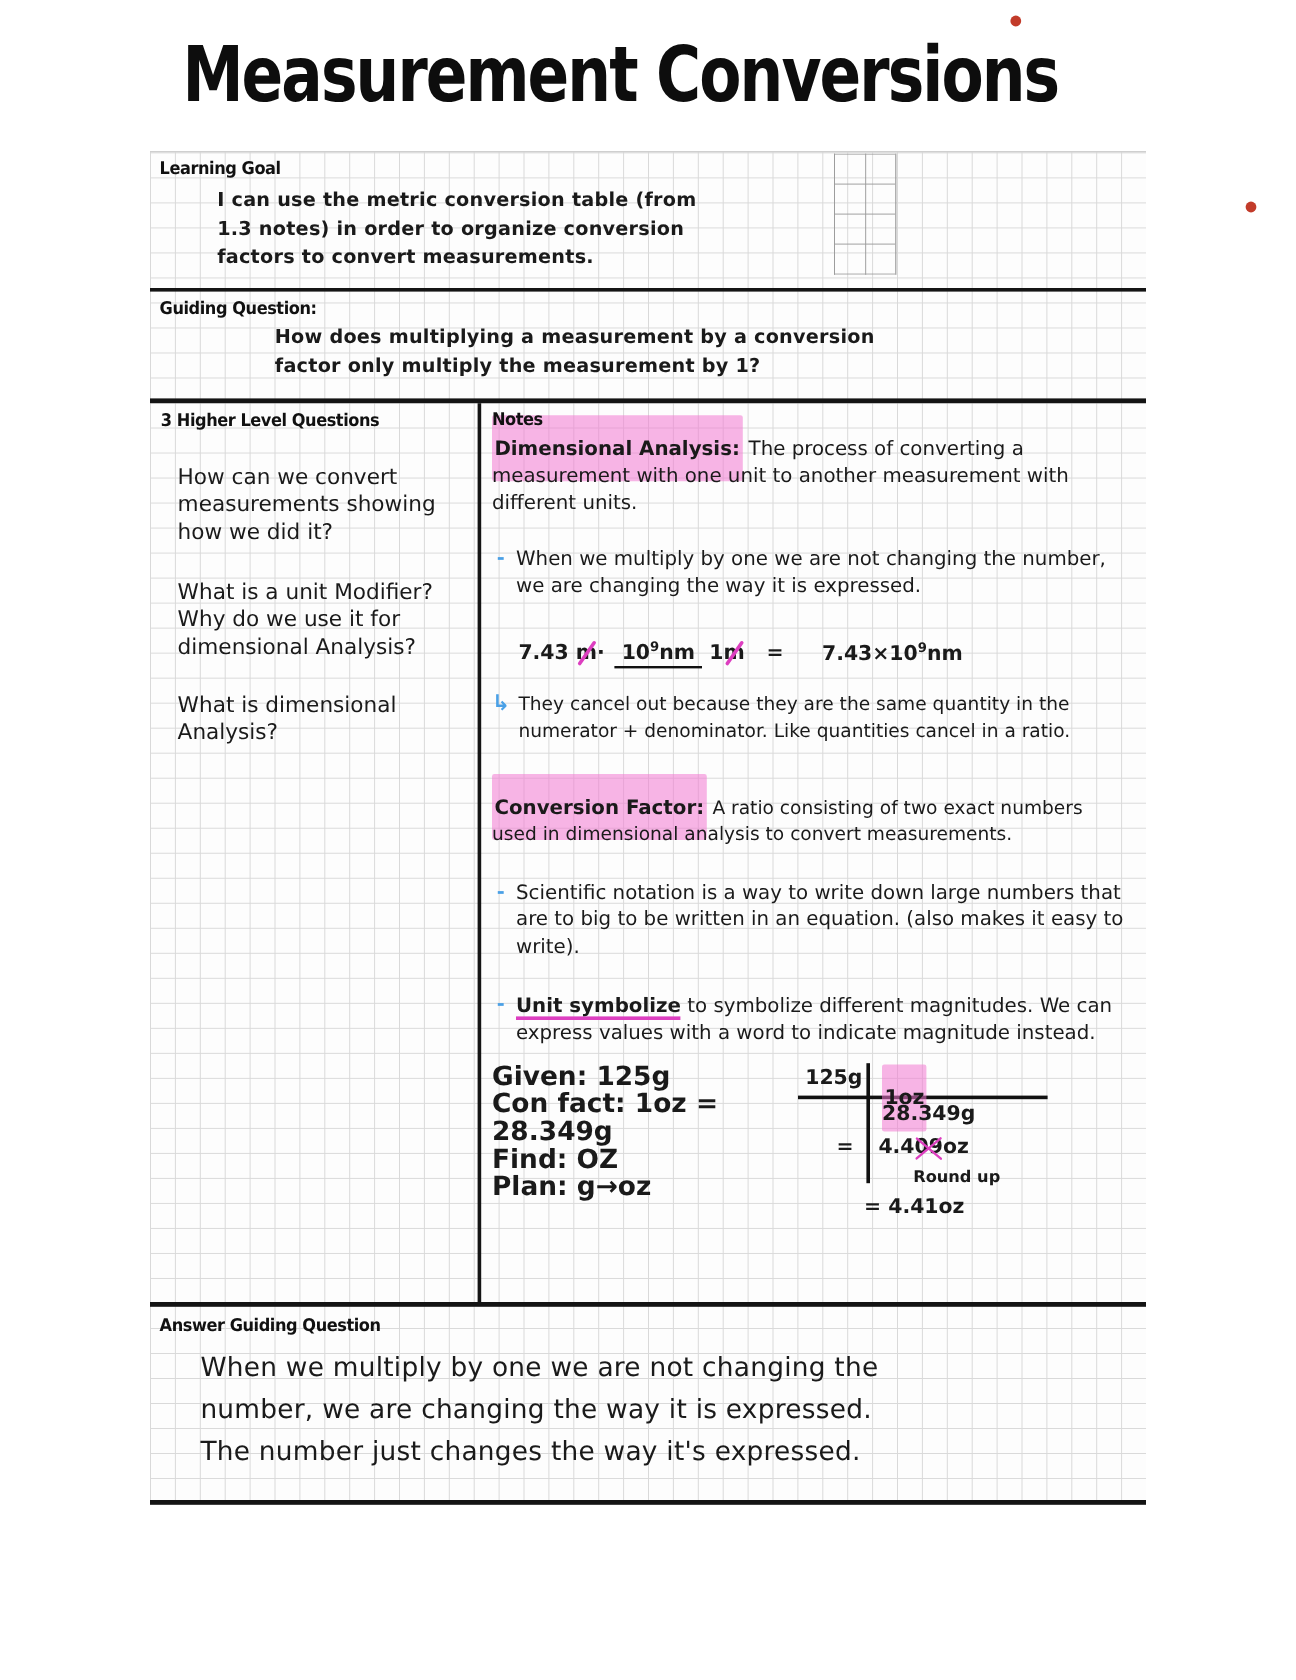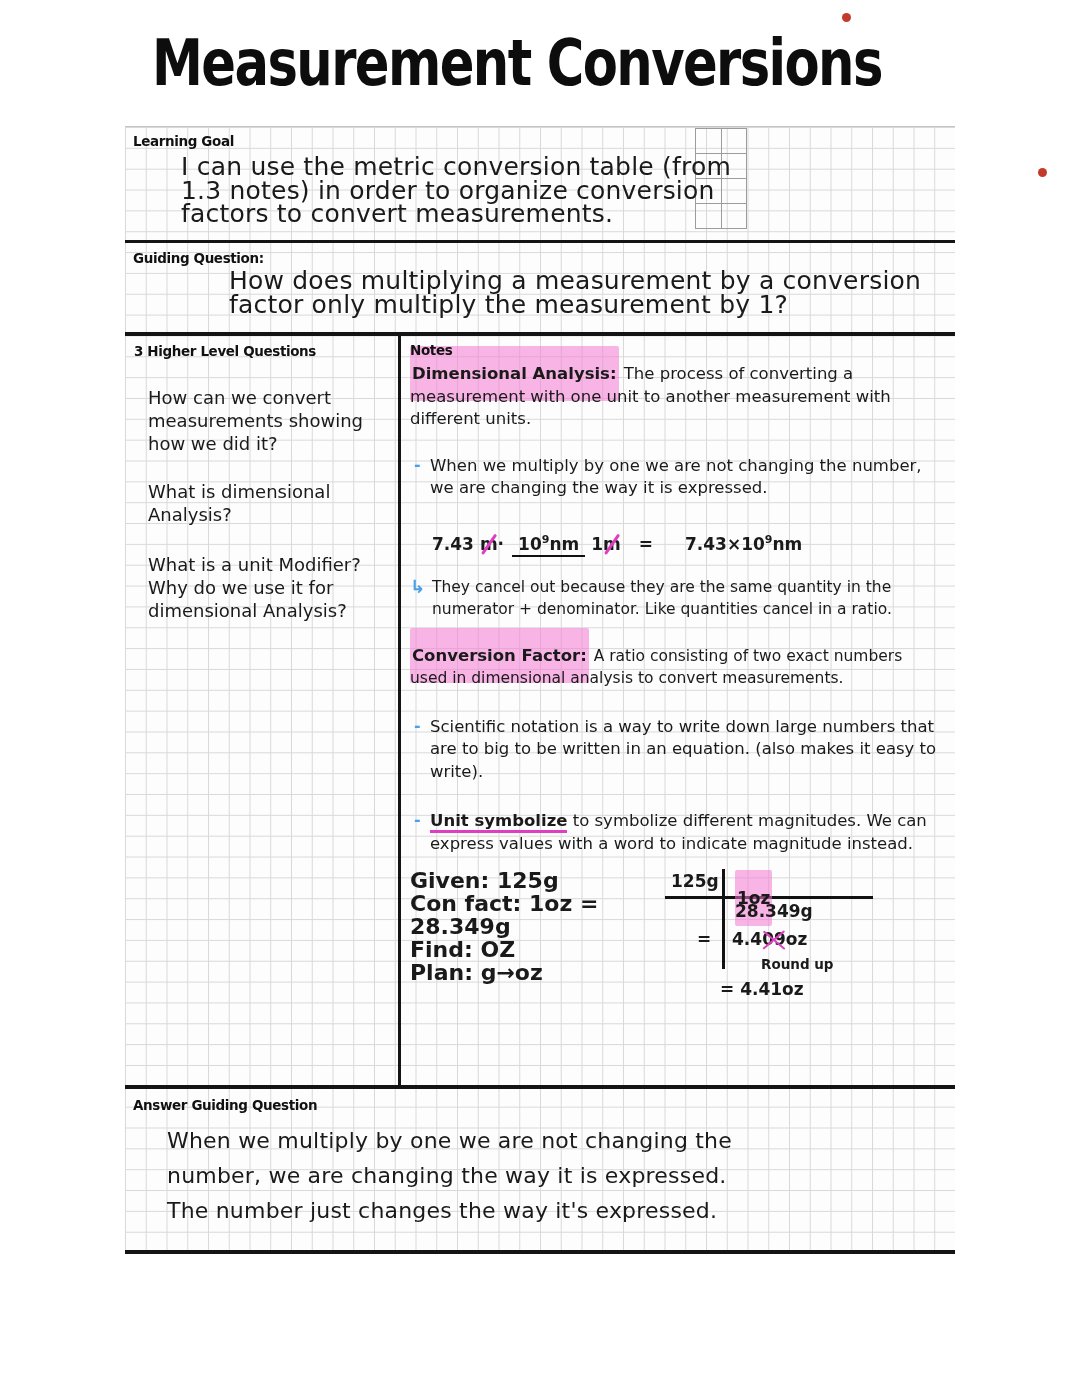--- a/index.html
+++ b/index.html
@@ -40,21 +40,21 @@
   
   .sec-label {
     font-weight:700; font-size:14.5px; letter-spacing:-0.4px; color:#111;
     transform:scaleX(0.93); transform-origin:left top; white-space:nowrap;
   }
   .learning-goal { position:absolute; left:0; top:0; width:100%; height:116px; border-bottom:3px solid #141414; padding:6px 0 0 8px; }
   .guiding       { position:absolute; left:0; top:116px; width:100%; height:93px; border-bottom:4px solid #141414; padding:7px 0 0 8px; }
   .main          { position:absolute; left:0; top:209px; width:100%; height:753px; border-bottom:4px solid #141414; display:flex; }
   .answer        { position:absolute; left:0; top:962px; width:100%; height:165px; border-bottom:4px solid #141414; padding:8px 0 0 8px; }
   
-  .hand { font-size:25px; line-height:23.5px; letter-spacing:0.2px; }
+  .hand { font-size:16px; line-height:23.5px; letter-spacing:0.2px;font-weight:bold; }
   .lg-text { margin:6px 0 0 48px; }
   .gq-text { margin:3px 0 0 96px; }
   .col-left  { width:273px; padding:7px 8px 0 9px; }
   .col-right { flex:1; border-left:3px solid #141414; padding:6px 14px 0 9px; }
   .question { font-size:18px; line-height:23px; white-space:pre-line; margin-left:14px; }
   .q1 { margin-top:27px; } .q2 { margin-top:27px; } .q3 { margin-top:25px; }
   .note-par { font-size:16.5px; line-height:22.5px; }
   .hl-pink { background:rgba(242,120,210,0.55); padding:18px 2px; border-radius:2px; font-weight:600; }
   .def1 { margin-top:5px; }
   .bullet { display:flex; }
@@ -74,21 +74,21 @@
   .xcancel::after  { transform:rotate(-40deg); }
   .frac { display:inline-block; text-align:center; margin:0 8px; vertical-align:middle; }
   .frac .num { border-bottom:2.5px solid #111; padding:0 6px 1px; }
   .frac .den { padding-top:2px; }
   .eq-sign { margin:0 10px; }
   .eq-result { margin-left:22px; }
   sup { font-size:11px; }
   .arrow-note { display:flex; margin-top:4px; }
   .arrow-glyph { flex:0 0 22px; color:#4aa0e6; font-weight:800; font-size:18px; }
   .arrow-note .note-par { font-size:15.5px; line-height:22px; }
-  .cf { margin-top:25px; }
+  .cf { margin-top:42px; }
   .cf-def { font-size:15.5px; }
   
   .example { display:flex; margin-top:14px; }
   .given { font-size:22px; line-height:23px; font-weight:600; width:255px; }
   .tchart { position:relative; width:230px; height:135px; font-weight:600; font-size:17px; }
   .t-h { position:absolute; left:0; top:27px; width:208px; height:2.6px; background:#111; }
   .t-v { position:absolute; left:57px; top:0; width:2.6px; height:100px; background:#111; }
   .t-tl { position:absolute; left:6px; top:2px; }
   .t-tr { position:absolute; left:70px; top:1px; }
   .t-conv { position:absolute; left:70px; top:32px; }
@@ -128,25 +128,25 @@
       </div>
     </section>
 
     <section class="main">
 
       <div class="col-left">
         <div class="sec-label">3 Higher Level Questions</div>
         <p class="question q1">How can we convert
 measurements showing
 how we did it?</p>
-        <p class="question q3">What is dimensional
-Analysis?</p>
         <p class="question q2">What is a unit Modifier?
 Why do we use it for
 dimensional Analysis?</p>
+        <p class="question q3">What is dimensional
+Analysis?</p>
       </div>
 
       <div class="col-right">
         <div class="sec-label">Notes</div>
 
         <p class="note-par def1"><span class="hl-pink">Dimensional Analysis:</span><span> The process of converting a measurement with one unit to another measurement with different units.</span></p>
 
         <div class="bullet b1">
           <span class="dash">-</span>
           <span class="note-par">When we multiply by one we are not changing the number, we are changing the way it is expressed.</span>

